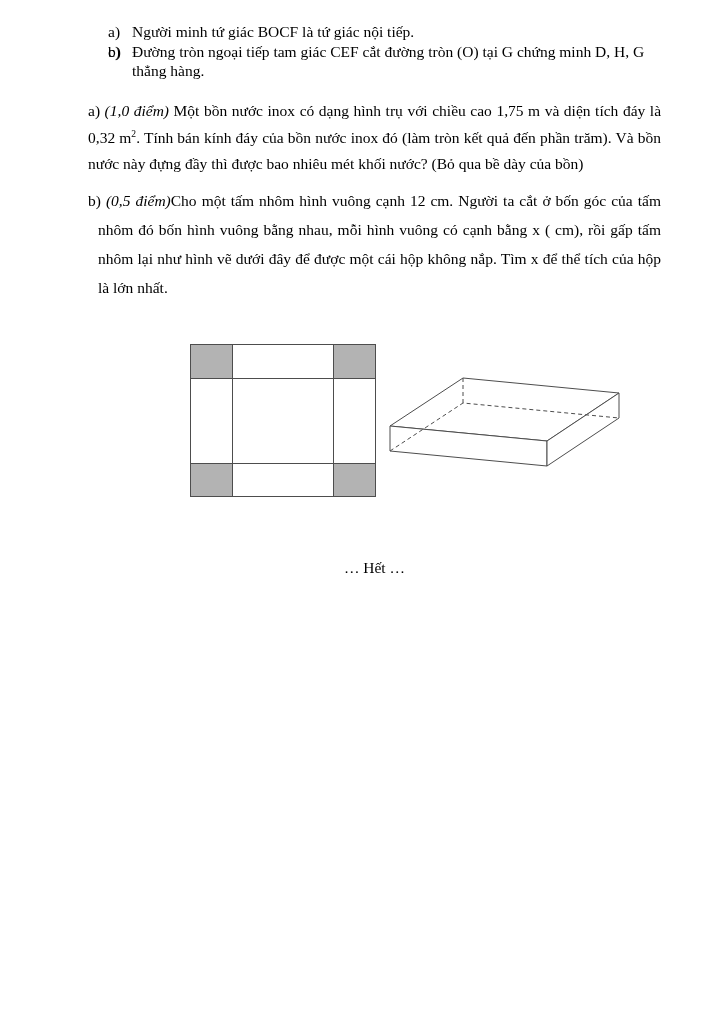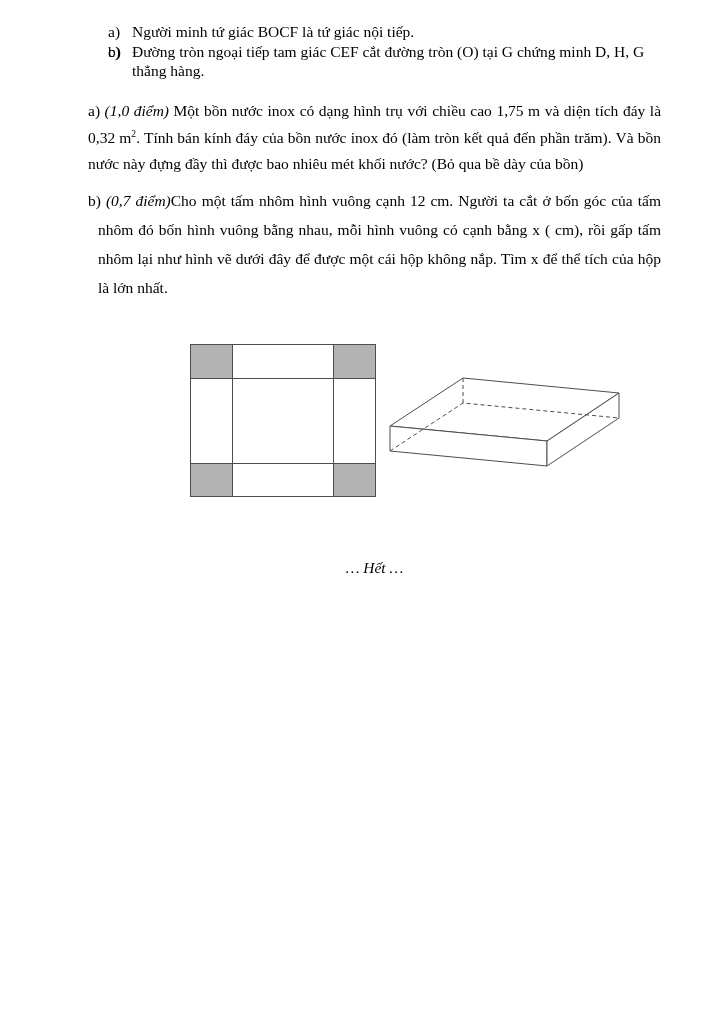--- a/index.html
+++ b/index.html
@@ -26,21 +26,21 @@
   .para-a { margin-top: 17px; line-height: 1.72; }
   .para-b { margin-top: 8px; line-height: 1.88; padding-left: 10px; text-indent: -10px; }
 
   .it { font-style: italic; }
   sup.sup2 { font-size: 0.62em; line-height: 0; vertical-align: super; }
 
   .figures { position: relative; height: 168px; margin-top: 42px; }
   .net-svg { position: absolute; left: 102px; top: 0; }
   .box-svg { position: absolute; left: 300px; top: 31px; }
 
-  .footer { text-align: center; margin-top: 46px; font-style: italic; }
+  .footer { text-align: center; margin-top: 46px; }
 </style>
 </head>
 <body>
 
 <div class="page">
   <div class="content">
 
     <div class="list-item">
       <span class="lbl">a)</span>
       <span>Người minh  tứ giác BOCF là tứ giác nội tiếp.</span>
@@ -49,21 +49,21 @@
       <span class="lbl">b)</span>
     </div>
     <div class="list-item">
       <span class="lbl">c)</span>
       <span>Đường tròn ngoại tiếp tam giác CEF cắt đường tròn (O) tại G chứng minh D, H, G thẳng hàng.</span>
     </div>
 
 
     <p class="para para-a"><span>a) </span><span class="it">(1,0 điểm)</span><span> Một bồn nước inox có dạng hình trụ với chiều cao 1,75 m và diện tích đáy là 0,32 m</span><sup class="sup2">2</sup><span>. Tính bán kính đáy của bồn nước inox đó (làm tròn kết quả đến phần trăm). Và bồn nước này đựng đầy thì  được bao nhiêu mét khối nước? (Bỏ qua bề dày của bồn)</span></p>
 
-    <p class="para para-b"><span>b) </span><span class="it">(0,7 điểm)</span><span>Cho một tấm nhôm hình vuông cạnh 12 cm. Người ta cắt ở bốn góc của tấm nhôm đó bốn hình vuông bằng nhau, mỗi hình vuông có cạnh bằng x ( cm), rồi gấp tấm nhôm lại như hình vẽ dưới đây để được một cái hộp không nắp. Tìm x để thể tích của hộp là lớn nhất.</span></p>
+    <p class="para para-b"><span>b) </span><span class="it">(0,5 điểm)</span><span>Cho một tấm nhôm hình vuông cạnh 12 cm. Người ta cắt ở bốn góc của tấm nhôm đó bốn hình vuông bằng nhau, mỗi hình vuông có cạnh bằng x ( cm), rồi gấp tấm nhôm lại như hình vẽ dưới đây để được một cái hộp không nắp. Tìm x để thể tích của hộp là lớn nhất.</span></p>
 
     <div class="figures">
 
       <svg class="net-svg" width="186" height="153" viewBox="0 0 186 153">
         <rect x="0.5" y="0.5" width="185" height="152" fill="#ffffff" stroke="#4d4d4d"></rect>
         <line x1="42.5" y1="0.5" x2="42.5" y2="152.5" stroke="#4d4d4d"></line>
         <line x1="143.5" y1="0.5" x2="143.5" y2="152.5" stroke="#4d4d4d"></line>
         <line x1="0.5" y1="34.5" x2="185.5" y2="34.5" stroke="#4d4d4d"></line>
         <line x1="0.5" y1="119.5" x2="185.5" y2="119.5" stroke="#4d4d4d"></line>
         <rect x="0.5" y="0.5" width="42" height="34" stroke="#4d4d4d" fill="#b3b3b3"></rect>

